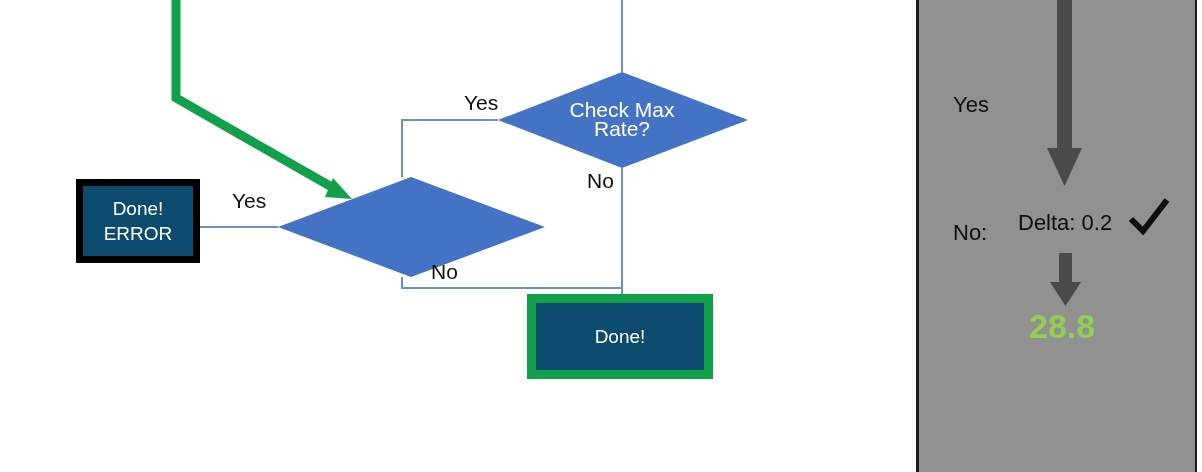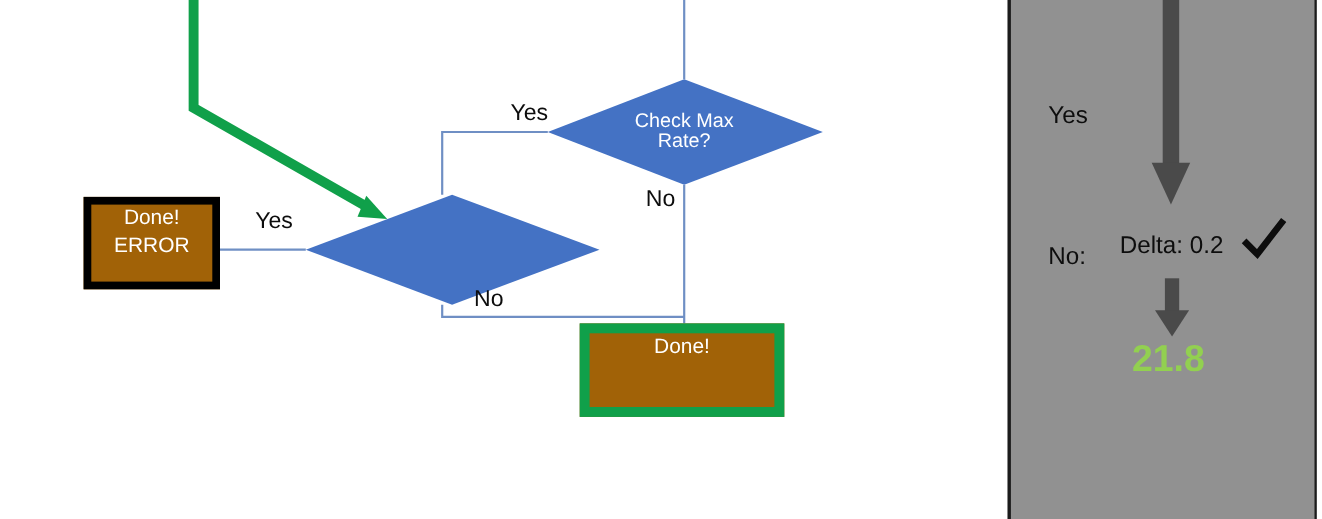--- a/index.html
+++ b/index.html
@@ -27,40 +27,40 @@
     position: absolute;
     left: 0;
     top: 0;
     width: 916px;
     height: 472px;
   }
 
   .node-label {
     position: absolute;
     color: #ffffff;
-    font-size: 18px;
+    font-size: 21px;
     line-height: 19px;
     text-align: center;
     white-space: pre-line;
     pointer-events: none;
   }
   .edge-label {
     position: absolute;
     color: #0d0d0d;
     font-size: 21px;
     line-height: 22px;
     white-space: nowrap;
   }
 
   
   .term-box {
     position: absolute;
-    background: #a16207;
+    background: #0c4a6e;
     display: flex;
-    align-items: flex-start;
+    align-items: center;
     justify-content: center;
     box-sizing: border-box;
   }
   #box-error {
     left: 76px;
     top: 179px;
     width: 124px;
     height: 84px;
     border: 7px solid #000000;
   }
@@ -193,16 +193,16 @@
     <div class="panel-text" id="panel-yes">Yes</div>
 
     <div class="panel-text" id="panel-no">No:</div>
 
     <div class="panel-text" id="panel-delta">Delta: 0.2</div>
 
     <svg id="panel-check" viewBox="0 0 44 44">
       <path d="M4 24 L16 36 L40 5" fill="none" stroke="#0d0d0d" stroke-width="6" stroke-linecap="butt" stroke-linejoin="miter"></path>
     </svg>
 
-    <div id="panel-value">21.8</div>
+    <div id="panel-value">28.8</div>
   </div>
 
 </div>
 
 </body></html>

